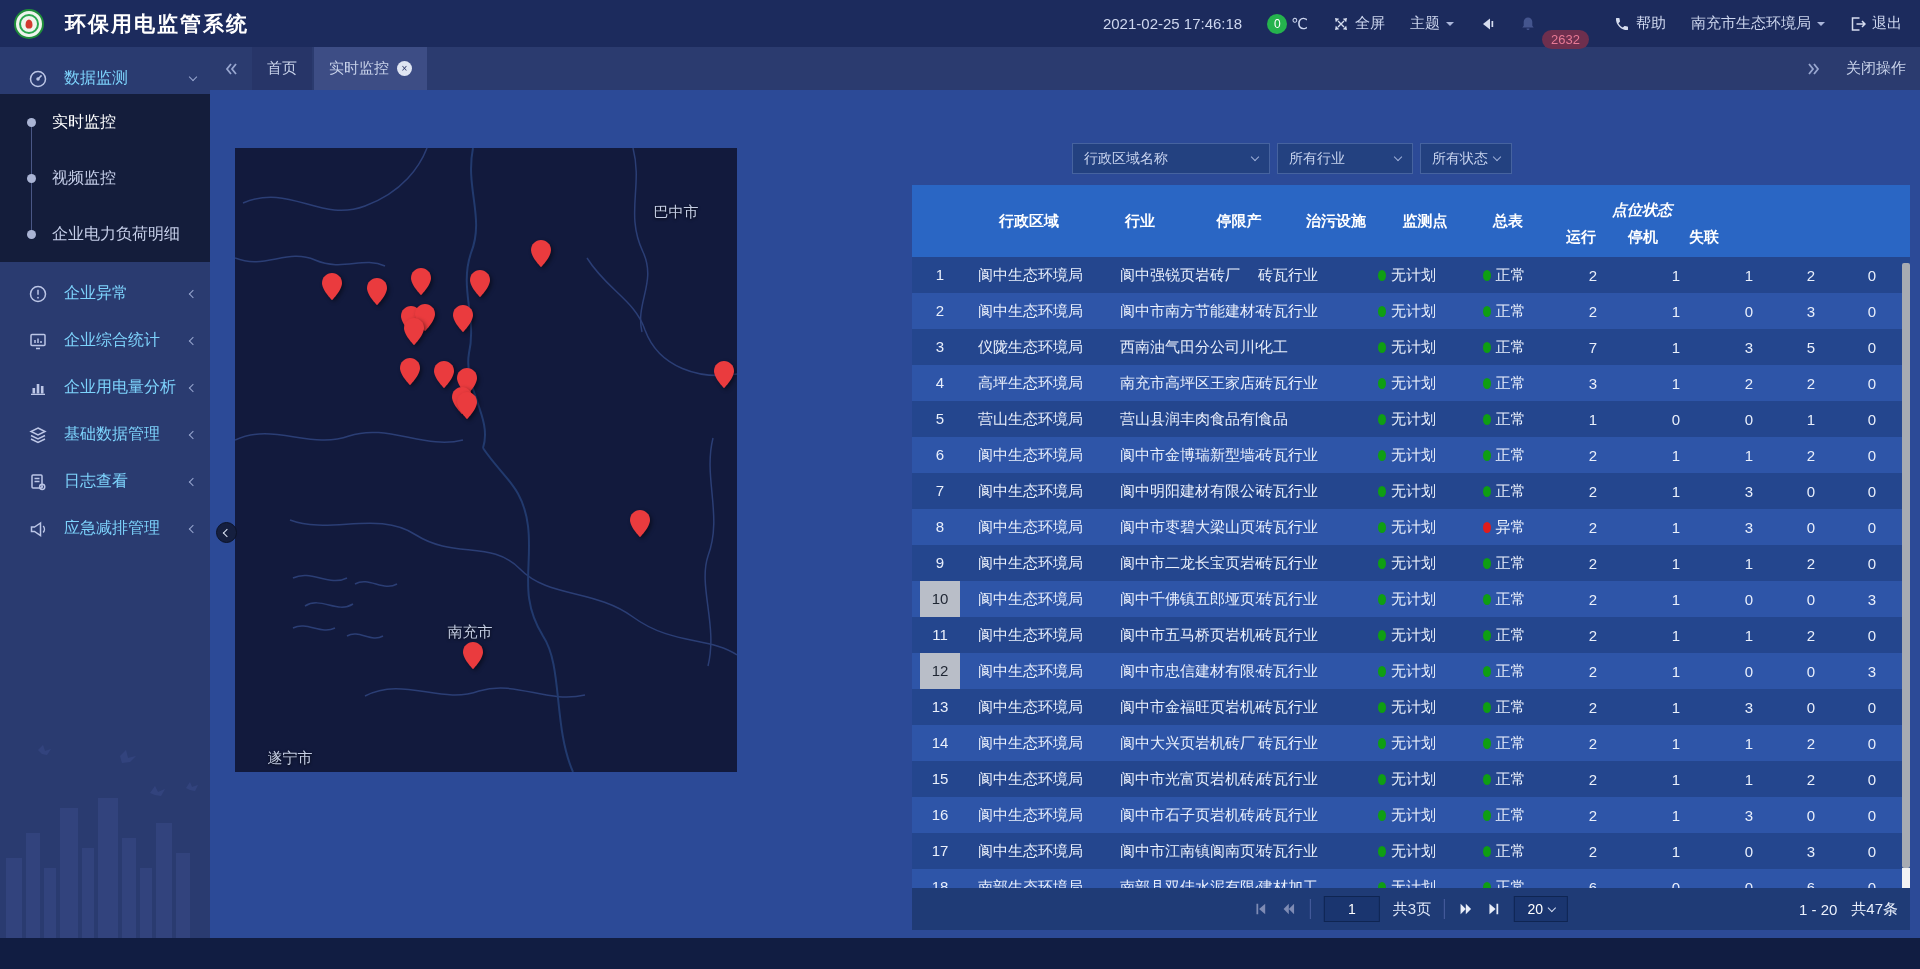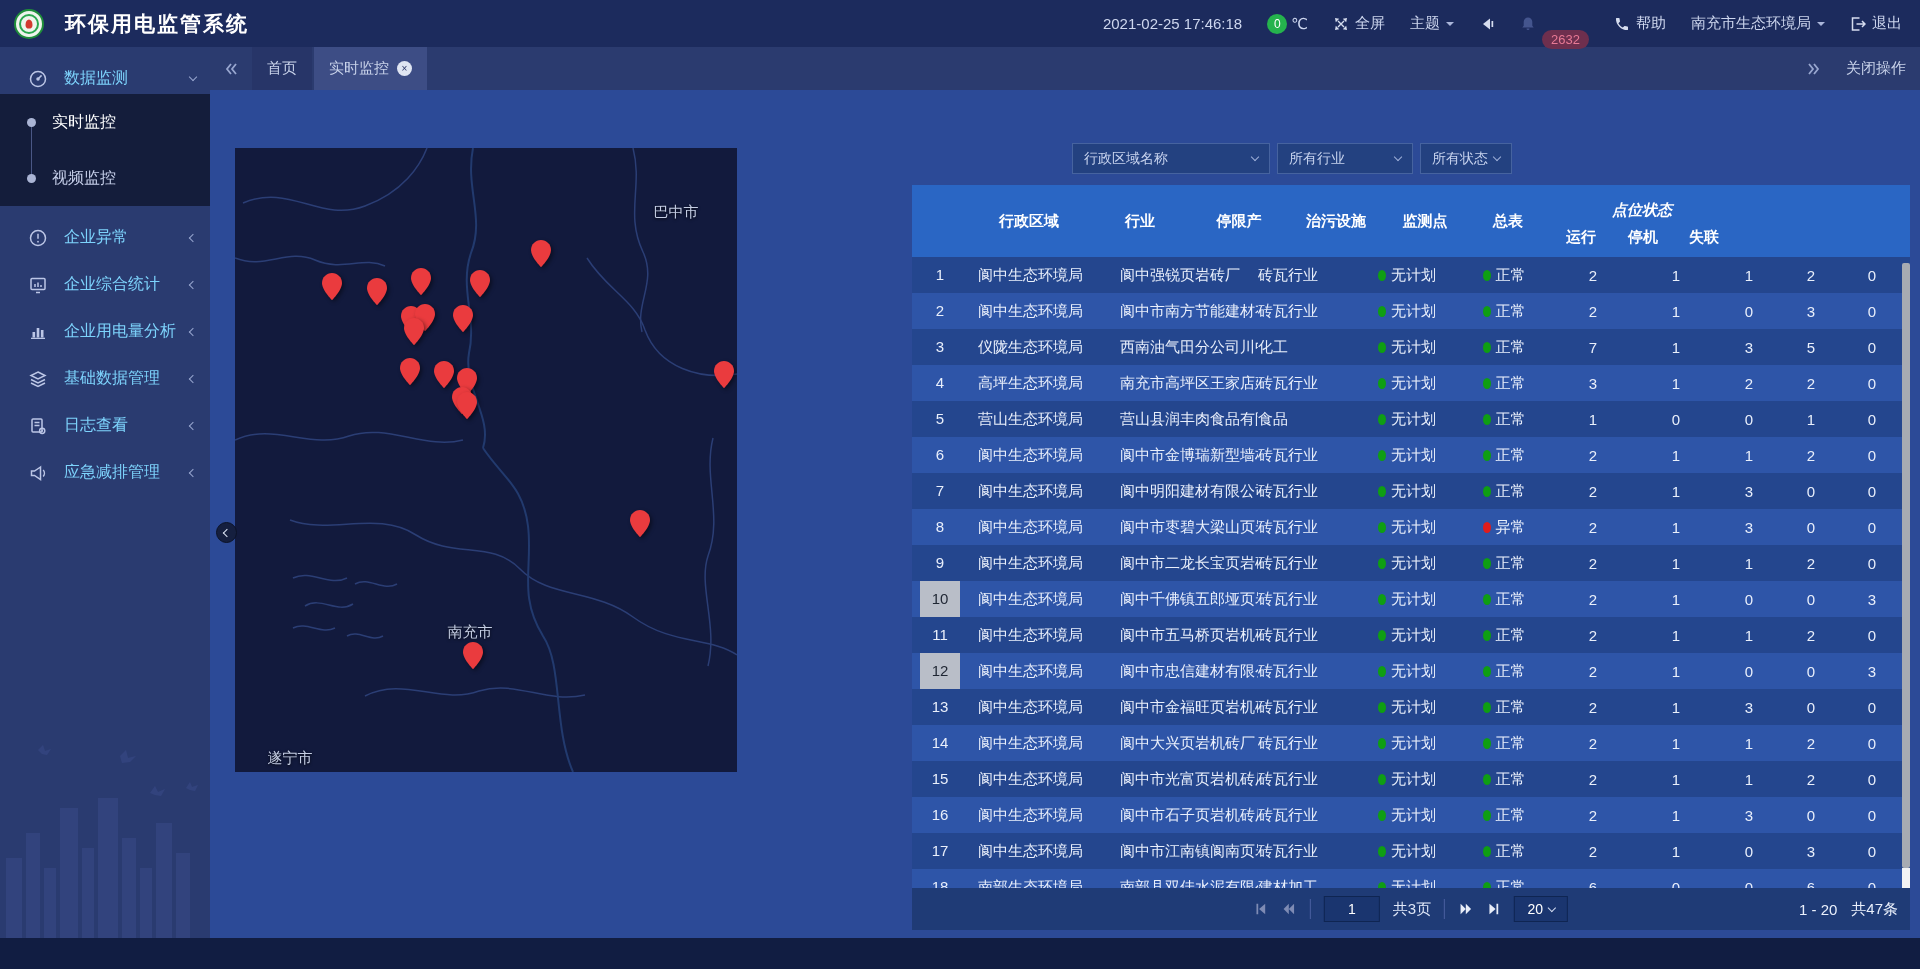--- a/index.html
+++ b/index.html
@@ -195,20 +195,24 @@
           <span class="chev sm down"></span>
         </div>
         <div class="side-sub">
           <div class="side-sub-item active">
             <span class="dot"></span>
             <span class="sub-label">实时监控</span>
           </div>
           <div class="side-sub-item">
             <span class="dot"></span>
             <span class="sub-label">视频监控</span>
+          </div>
+          <div class="side-sub-item">
+            <span class="dot"></span>
+            <span class="sub-label">企业电力负荷明细</span>
           </div>
         </div>
         <div class="side-item">
           <span class="side-icon">
             <svg width="20" height="20" viewBox="0 0 20 20" fill="none" stroke="currentColor" stroke-width="1.5">
               <circle cx="10" cy="10" r="7.5"></circle>
               <path d="M10 5.8v5"></path>
               <circle cx="10" cy="13.7" r="0.9" fill="currentColor" stroke="none"></circle>
             </svg>
           </span>

